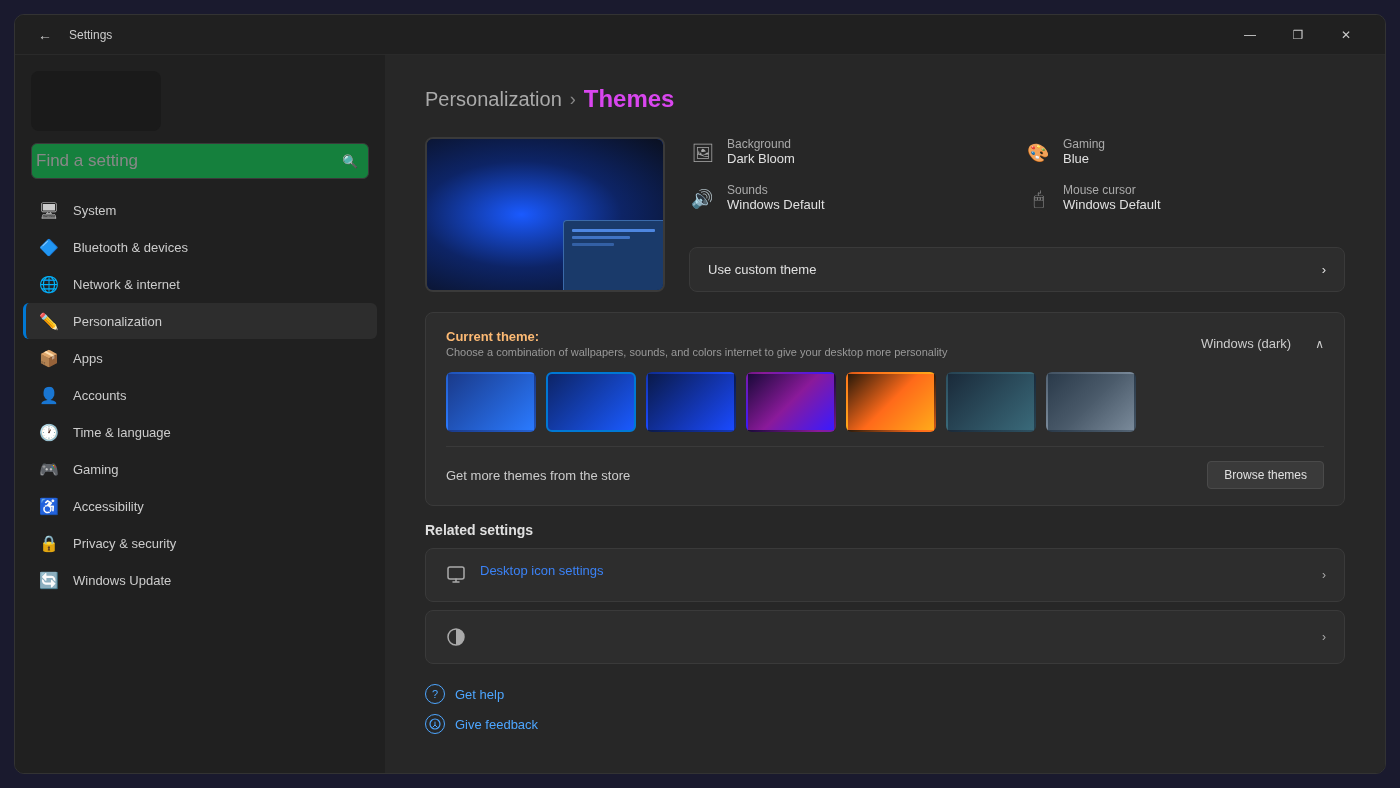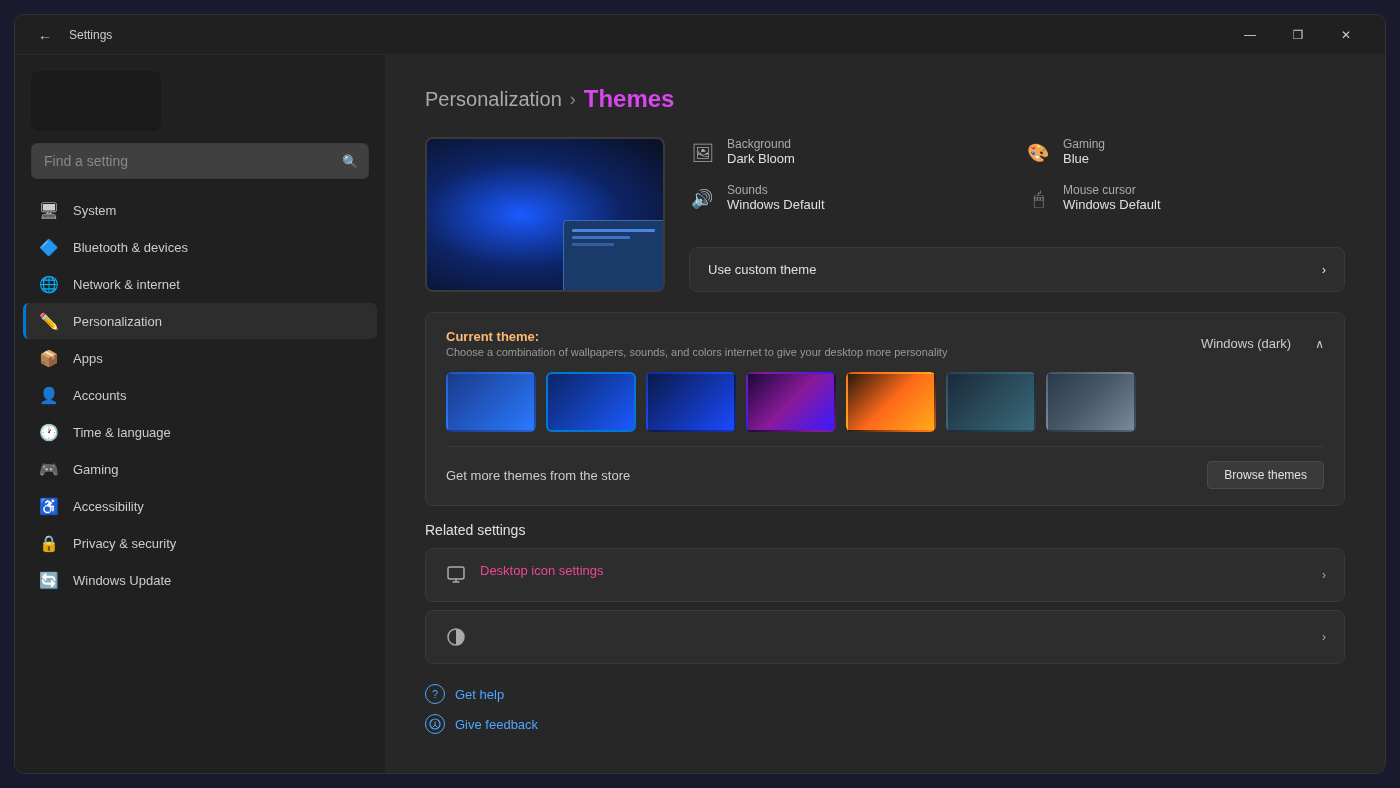--- a/index.html
+++ b/index.html
@@ -103,26 +103,26 @@
     }
 
     .search-box {
       margin: 0 16px 12px 16px;
       position: relative;
     }
 
     .search-input {
       width: 100%;
       height: 36px;
-      background: #404040;
+      background: #15803d;
       border: 1px solid #3a3a3a;
       border-radius: 6px;
       color: #ccc;
-      padding: 0 36px 0 12px;
-      font-size: 14px;
+      padding: 0 36px 0 4px;
+      font-size: 17px;
       outline: none;
     }
     .search-input::placeholder { color: #888; }
 
     .search-icon-wrap {
       position: absolute;
       right: 10px;
       top: 50%;
       transform: translateY(-50%);
       color: #888;
@@ -334,21 +334,21 @@
       font-size: 12px;
       cursor: pointer;
     }
 
     .related-settings {
       margin-bottom: 20px;
     }
 
     .related-settings-title {
       font-size: 14px;
-      font-weight: 400;
+      font-weight: 700;
       color: #e0e0e0;
       margin-bottom: 10px;
     }
 
     .settings-link-item {
       display: flex;
       align-items: center;
       justify-content: space-between;
       background: #2d2d2d;
       border: 1px solid #3a3a3a;
@@ -369,21 +369,21 @@
       height: 24px;
       display: flex;
       align-items: center;
       justify-content: center;
       color: #aaa;
       font-size: 18px;
       flex-shrink: 0;
     }
 
     .settings-link-text {}
-    .settings-link-label { font-size: 13px; color: #ec4899; }
+    .settings-link-label { font-size: 13px; color: #3b82f6; }
     .settings-link-desc { font-size: 11px; color: #999; margin-top: 2px; }
 
     .chevron-right { color: #aaa; font-size: 12px; }
 
     .footer-links {
       display: flex;
       flex-direction: column;
       gap: 10px;
     }
 

